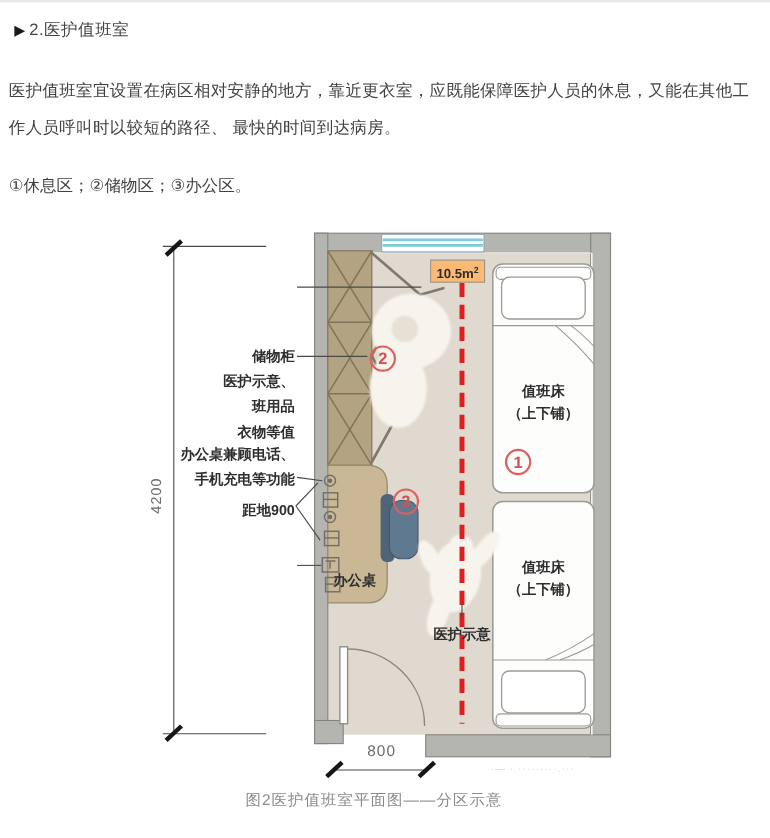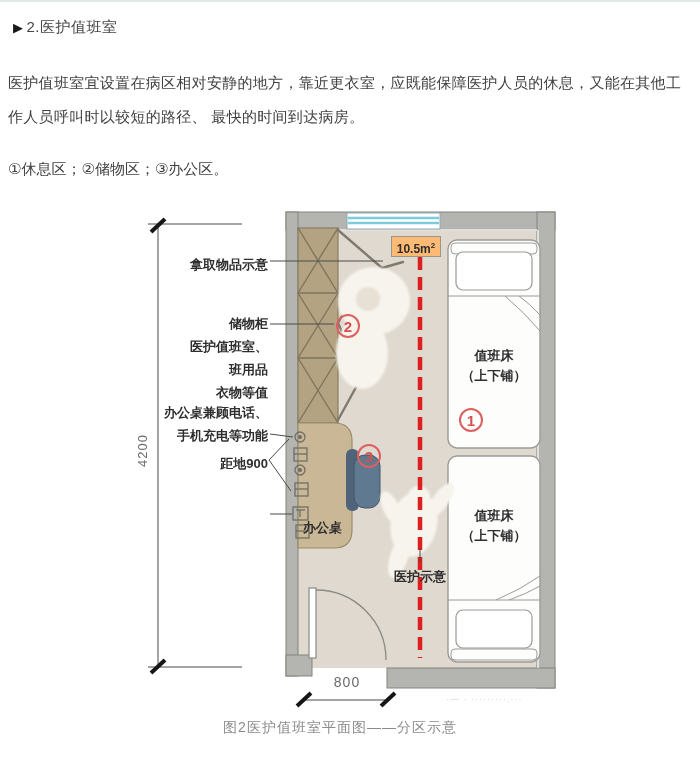--- a/index.html
+++ b/index.html
@@ -169,24 +169,23 @@
       <line x1="303" y1="700" x2="388" y2="700" stroke="#4a4a4a" stroke-width="1"></line>
       <line x1="297" y1="706" x2="311" y2="693" stroke="#161616" stroke-width="4"></line>
       <line x1="381" y1="706" x2="395" y2="693" stroke="#161616" stroke-width="4"></line>
     </g>
   </svg>
 
   <div class="areabox">
     <span>10.5m</span><sup>2</sup>
   </div>
 
-  <div class="pl ra" style="top:48px;">拿取物品示意</div>
   <div class="pl ra" style="top:107px;">
     <div>储物柜</div>
-    <div>医护值班室、</div>
+    <div>医护示意、</div>
     <div>班用品</div>
     <div>衣物等值</div>
   </div>
   <div class="pl ra" style="top:196px;">
     <div>办公桌兼顾电话、</div>
     <div>手机充电等功能</div>
   </div>
   <div class="pl ra" style="top:247px;">距地900</div>
 
   <div class="pl" style="left:303px;top:311px;width:50px;">办公桌</div>

